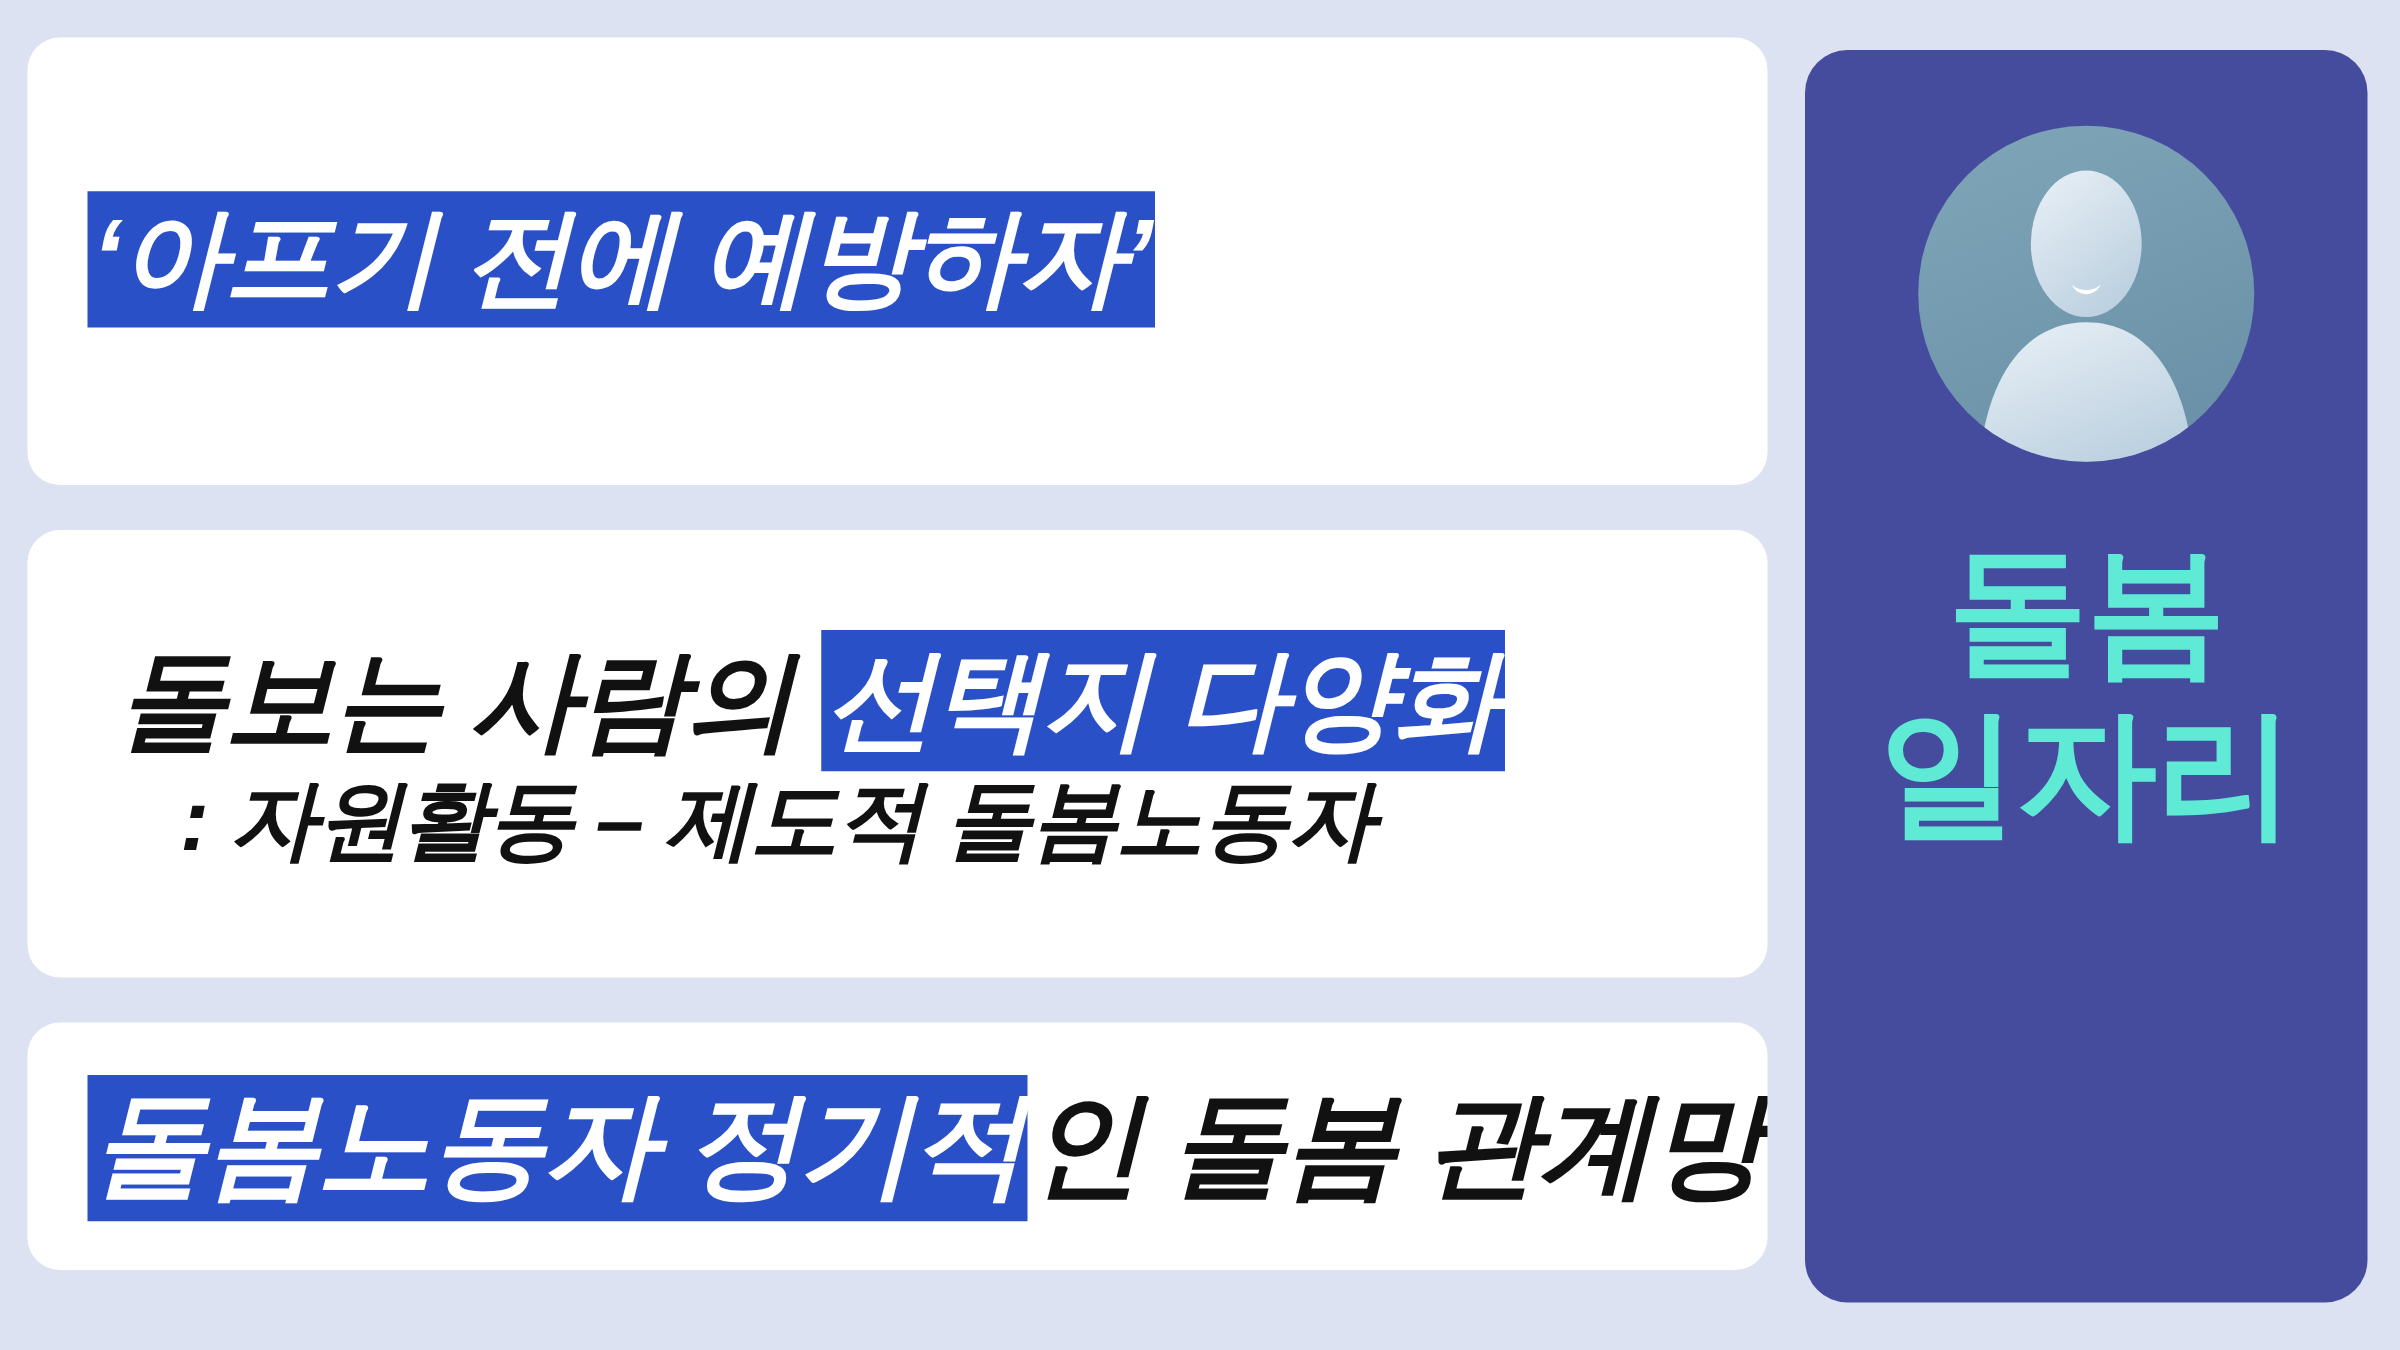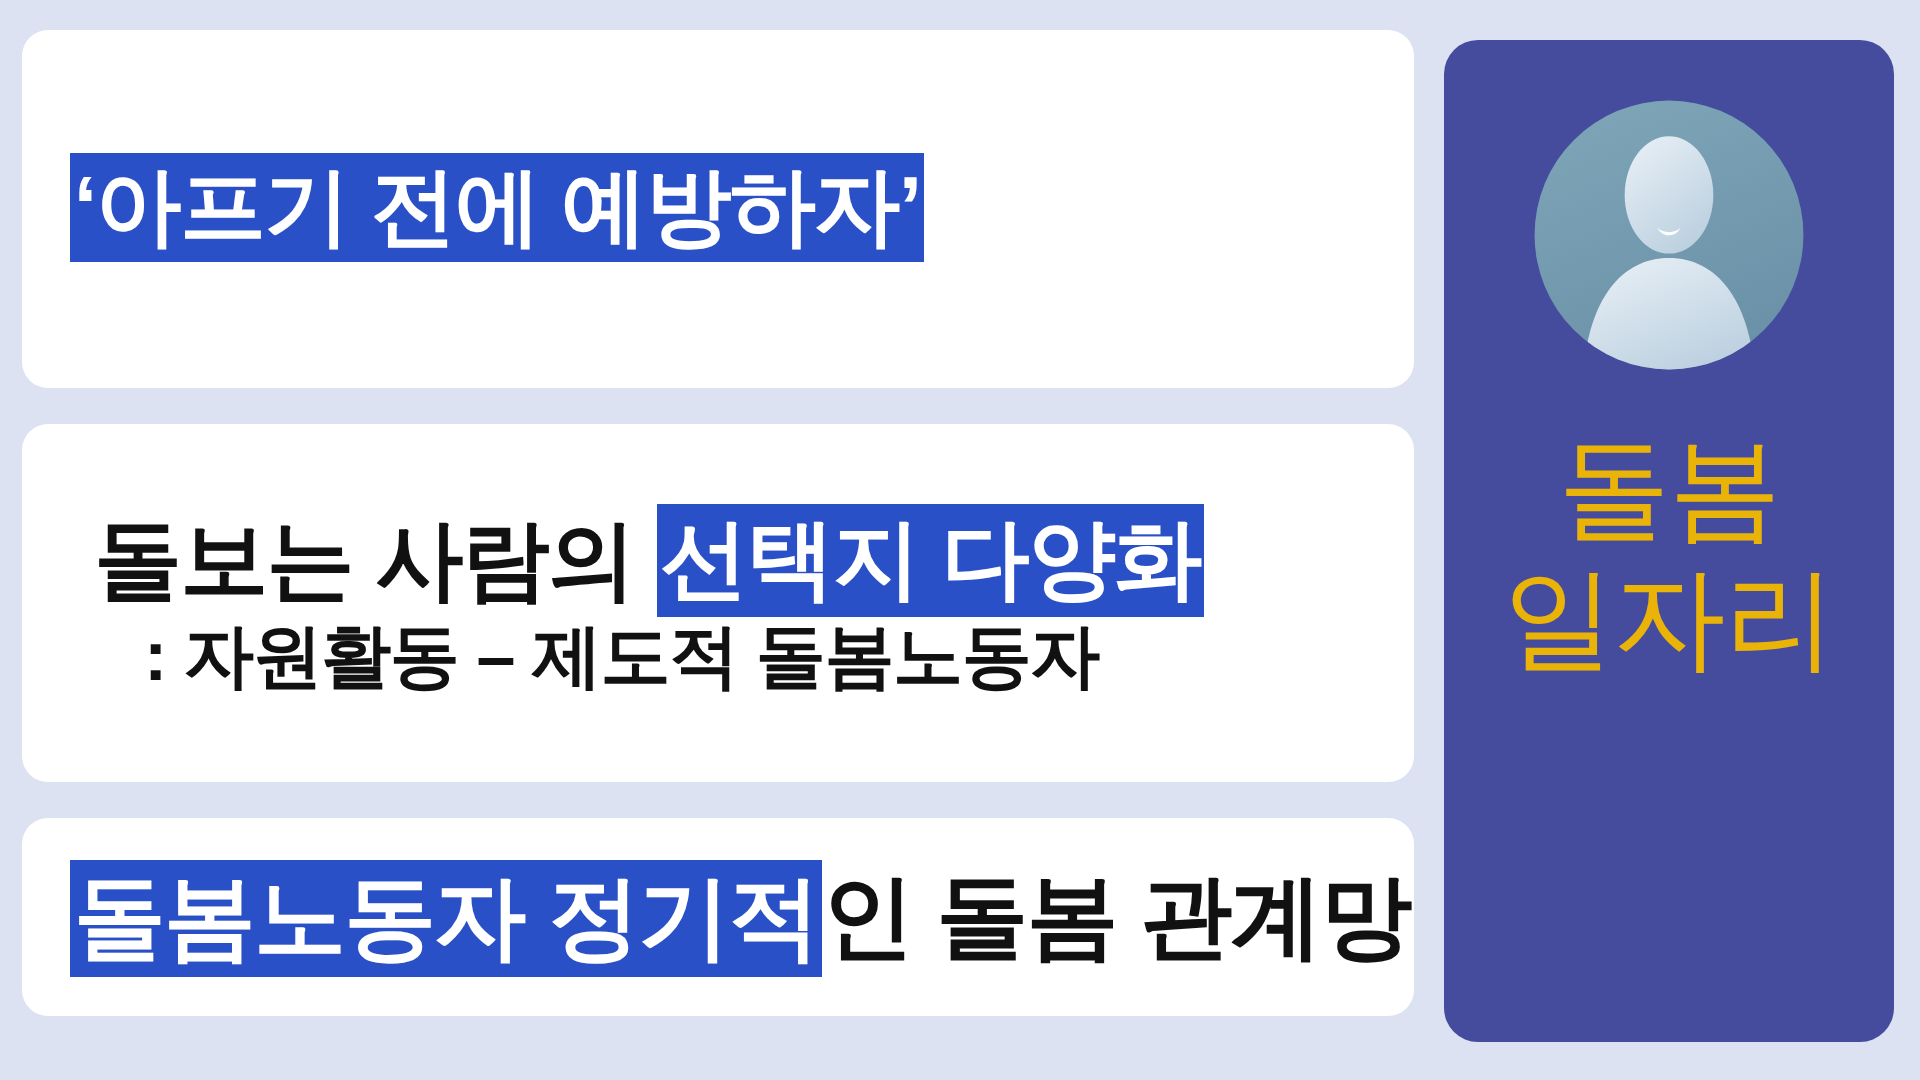--- a/index.html
+++ b/index.html
@@ -48,20 +48,21 @@
   .card-1 { height: 358px; padding: 0 0 0 48px; }
   .card-2 { height: 358px; margin-top: 36px; padding: 0 0 0 48px; }
   .card-3 { height: 198px; margin-top: 36px; padding: 0 0 0 48px; }
 
   .line {
     white-space: nowrap;
     line-height: 1.12;
     letter-spacing: -0.02em;
     color: #111111;
     font-weight: 700;
+    font-style: italic;
   }
 
   
   .hl {
     background: #2a50c8;
     color: #ffffff;
     padding: 0.06em 0.04em 0.10em 0.04em;
     box-decoration-break: clone;
     -webkit-box-decoration-break: clone;
   }
@@ -92,23 +93,23 @@
 
   .avatar {
     width: 286px;
     height: 286px;
     display: block;
   }
 
   .sidebar-title {
     margin-top: 46px;
     text-align: center;
-    color: #eab308;
+    color: #5eead4;
     font-size: 112px;
-    font-weight: 400;
+    font-weight: 700;
     line-height: 1.16;
     letter-spacing: -0.01em;
   }
   .sidebar-title .t-line { display: block; white-space: nowrap; }
 </style>
 </head>
 <body>
 
 <div class="slide">
 

